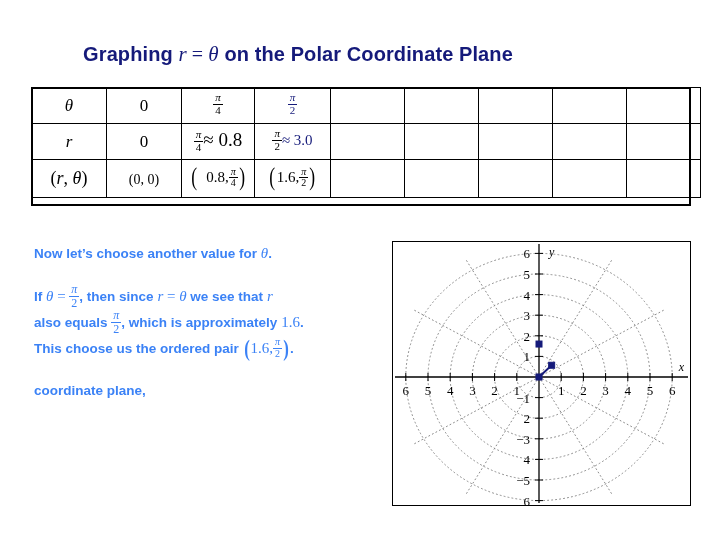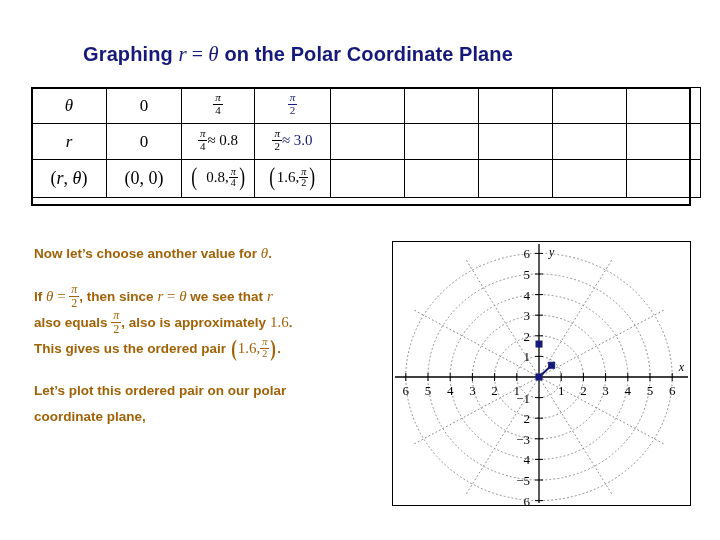--- a/index.html
+++ b/index.html
@@ -116,21 +116,21 @@
     top: -1px;
     transform: scaleX(0.7);
   }
 
   
   #body-text {
     position: absolute;
     left: 34px;
     top: 240px;
     width: 350px;
-    color: #a16207;
+    color: #3b82f6;
     font-size: 13.5px;
     font-weight: bold;
     font-family: "Liberation Sans", sans-serif;
   }
   #body-text p { margin: 0; }
   #body-text .para-gap { height: 17px; }
   #body-text .line { height: 26px; line-height: 26px; white-space: nowrap; }
   #body-text .mathvar {
     font-family: "Liberation Serif", serif;
     font-style: italic;
@@ -187,38 +187,38 @@
     </tr>
 
     <tr>
       <td class="label-col">
         <span class="it">r</span>
       </td>
       <td class="zero-col">
         <span class="rm">0</span>
       </td>
       <td class="c2">
-        <span class="frac"><span class="num it">π</span><span class="den rm">4</span></span><span class="rm" style="font-size:15px;">≈ 0.8</span>
+        <span class="frac"><span class="num it">π</span><span class="den rm">4</span></span><span class="rm" style="font-size:19px;">≈ 0.8</span>
       </td>
       <td class="c3">
         <span class="frac"><span class="num it">π</span><span class="den rm">2</span></span><span class="rm blue" style="font-size:15px;">≈ 3.0</span>
       </td>
       <td class="blank"></td>
       <td class="blank"></td>
       <td class="blank"></td>
       <td class="blank"></td>
       <td class="blank"></td>
     </tr>
 
     <tr class="row-pair">
       <td class="label-col">
         <span style="font-family:'Liberation Serif',serif;font-size:18px;margin-top:8px;"><span class="rm">(</span><span class="it">r</span><span class="rm">,&nbsp;</span><span class="it">θ</span><span class="rm">)</span></span>
       </td>
       <td class="zero-col">
-        <span class="rm" style="font-size:18px;">(0, 0)</span>
+        <span class="rm" style="font-size:14px;">(0, 0)</span>
       </td>
       <td class="c2">
         <span class="paren">(</span><span class="rm" style="font-size:15px;margin-left:8px;">0.8,</span><span class="frac sm"><span class="num it">π</span><span class="den rm">4</span></span><span class="paren">)</span>
       </td>
       <td class="c3 blue">
         <span class="paren">(</span><span class="rm" style="font-size:15px;">1.6,</span><span class="frac sm"><span class="num it">π</span><span class="den rm">2</span></span><span class="paren">)</span>
       </td>
       <td class="blank"></td>
       <td class="blank"></td>
       <td class="blank"></td>
@@ -229,27 +229,26 @@
 </table>
 <div id="table-wrap"></div>
 
 <div id="body-text">
   <p class="line"><span>Now let’s choose another value for </span><span class="mathvar">θ</span><span>.</span></p>
 
   <div class="para-gap"></div>
 
   <p class="line"><span>If </span><span class="mathvar">θ</span><span class="mathnum"> = </span><span class="frac big"><span class="num mathvar" style="font-size:12px;">π</span><span class="den mathnum" style="font-size:12px;">2</span></span><span>, then since </span><span class="mathvar">r</span><span class="mathnum"> = </span><span class="mathvar">θ</span><span> we see that </span><span class="mathvar">r</span></p>
 
-  <p class="line"><span>also equals </span><span class="frac big"><span class="num mathvar" style="font-size:12px;">π</span><span class="den mathnum" style="font-size:12px;">2</span></span><span>, also is approximately </span><span class="mathnum">1.6</span><span>.</span></p>
-
-  <p class="line"><span>This gives us the ordered pair </span><span class="paren" style="font-size:24px;">(</span><span class="mathnum">1.6,</span><span class="frac sm"><span class="num mathvar" style="font-size:10px;">π</span><span class="den mathnum" style="font-size:10px;">2</span></span><span class="paren" style="font-size:24px;">)</span><span>.</span></p>
+  <p class="line"><span>also equals </span><span class="frac big"><span class="num mathvar" style="font-size:12px;">π</span><span class="den mathnum" style="font-size:12px;">2</span></span><span>, which is approximately </span><span class="mathnum">1.6</span><span>.</span></p>
+
+  <p class="line"><span>This choose us the ordered pair </span><span class="paren" style="font-size:24px;">(</span><span class="mathnum">1.6,</span><span class="frac sm"><span class="num mathvar" style="font-size:10px;">π</span><span class="den mathnum" style="font-size:10px;">2</span></span><span class="paren" style="font-size:24px;">)</span><span>.</span></p>
 
   <div class="para-gap"></div>
 
-  <p class="line">Let’s plot this ordered pair on our polar</p>
   <p class="line">coordinate plane,</p>
 </div>
 
 <div id="polar-plot">
   <svg id="polar-svg" width="297" height="263" viewBox="0 0 297 263">
       <ellipse cx="146" cy="135" rx="22.2" ry="20.6" fill="none" stroke="#8a8a8a" stroke-width="1" stroke-dasharray="1 3" stroke-linecap="round"></ellipse>
       <ellipse cx="146" cy="135" rx="44.4" ry="41.2" fill="none" stroke="#8a8a8a" stroke-width="1" stroke-dasharray="1 3" stroke-linecap="round"></ellipse>
       <ellipse cx="146" cy="135" rx="66.6" ry="61.800000000000004" fill="none" stroke="#8a8a8a" stroke-width="1" stroke-dasharray="1 3" stroke-linecap="round"></ellipse>
       <ellipse cx="146" cy="135" rx="88.8" ry="82.4" fill="none" stroke="#8a8a8a" stroke-width="1" stroke-dasharray="1 3" stroke-linecap="round"></ellipse>
       <ellipse cx="146" cy="135" rx="111" ry="103" fill="none" stroke="#8a8a8a" stroke-width="1" stroke-dasharray="1 3" stroke-linecap="round"></ellipse>

